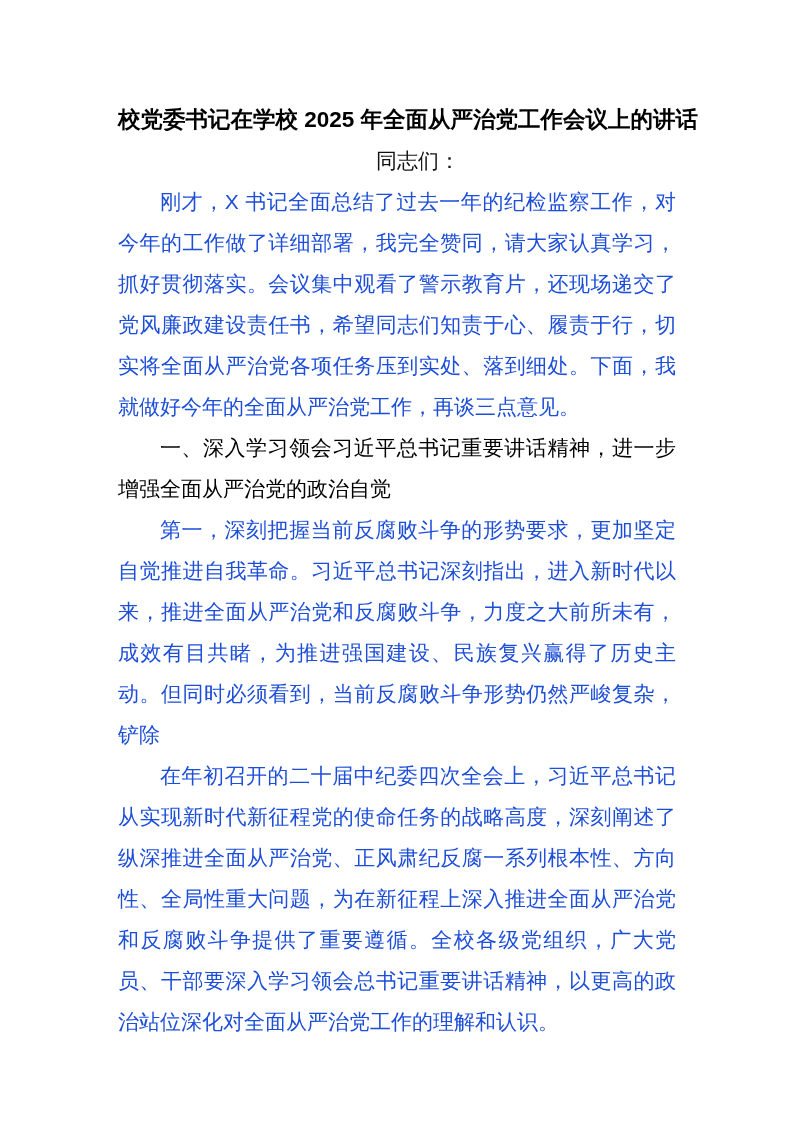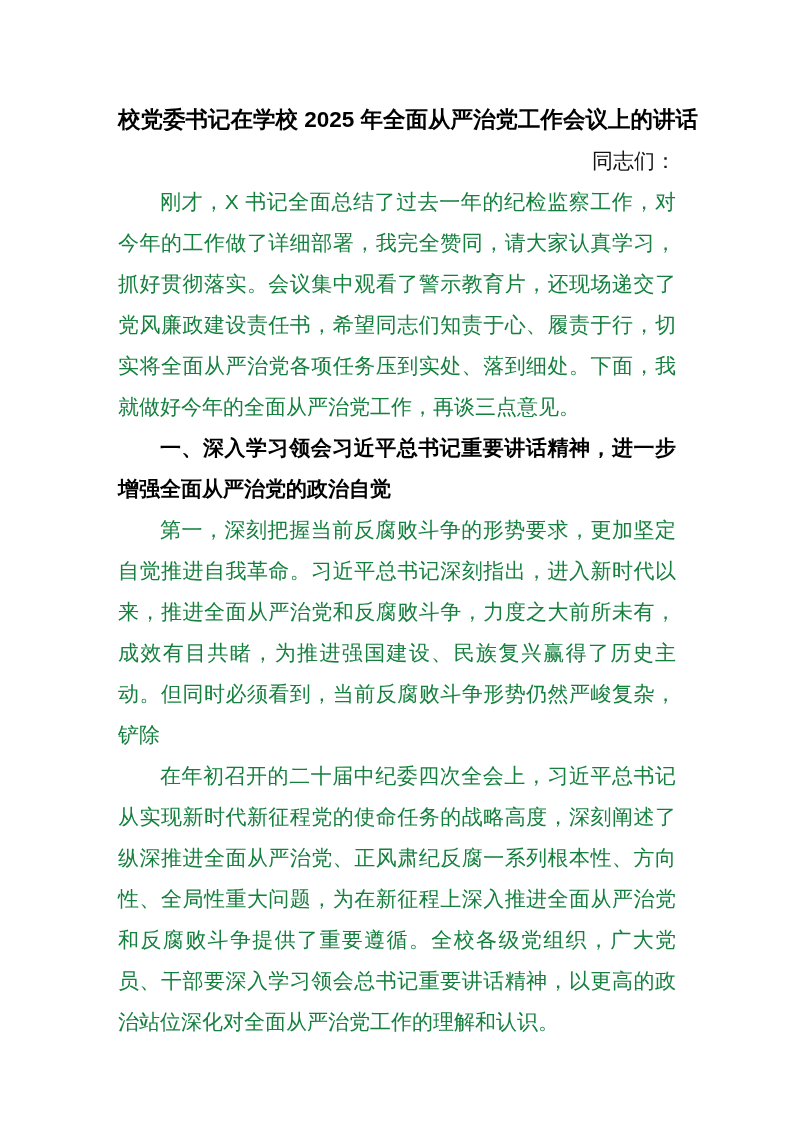--- a/index.html
+++ b/index.html
@@ -29,48 +29,48 @@
     line-height: 41px;
     color: #000000;
     text-align: justify;
     text-align-last: justify;
     letter-spacing: 0px;
     margin: 0 0 0 0;
     white-space: nowrap;
   }
   .section-heading {
     font-family: "Liberation Sans", "DejaVu Sans", sans-serif;
-    font-weight: 700;
+    font-weight: 400;
     font-size: 21px;
     line-height: 41px;
     color: #000000;
     text-align: justify;
     text-indent: 42px;
     margin: 0;
     text-justify: inter-ideograph;
   }
   .para {
     font-family: "Liberation Sans", "DejaVu Sans", sans-serif;
     font-weight: normal;
     font-size: 21px;
     line-height: 41px;
-    color: #15803d;
+    color: #1d4ed8;
     text-align: justify;
     text-indent: 42px;
     margin: 0;
     text-justify: inter-ideograph;
   }
   .salutation {
     font-family: "Liberation Sans", "DejaVu Sans", sans-serif;
     font-size: 21px;
     line-height: 41px;
     color: #111111;
     text-indent: 42px;
     margin: 0;
-    text-align: right;
+    text-align: center;
   }
 </style>
 </head>
 <body>
 
 <div class="page">
   <div class="content">
 
     <h1 class="doc-title">校党委书记在学校 2025 年全面从严治党工作会议上的讲话</h1>
 

